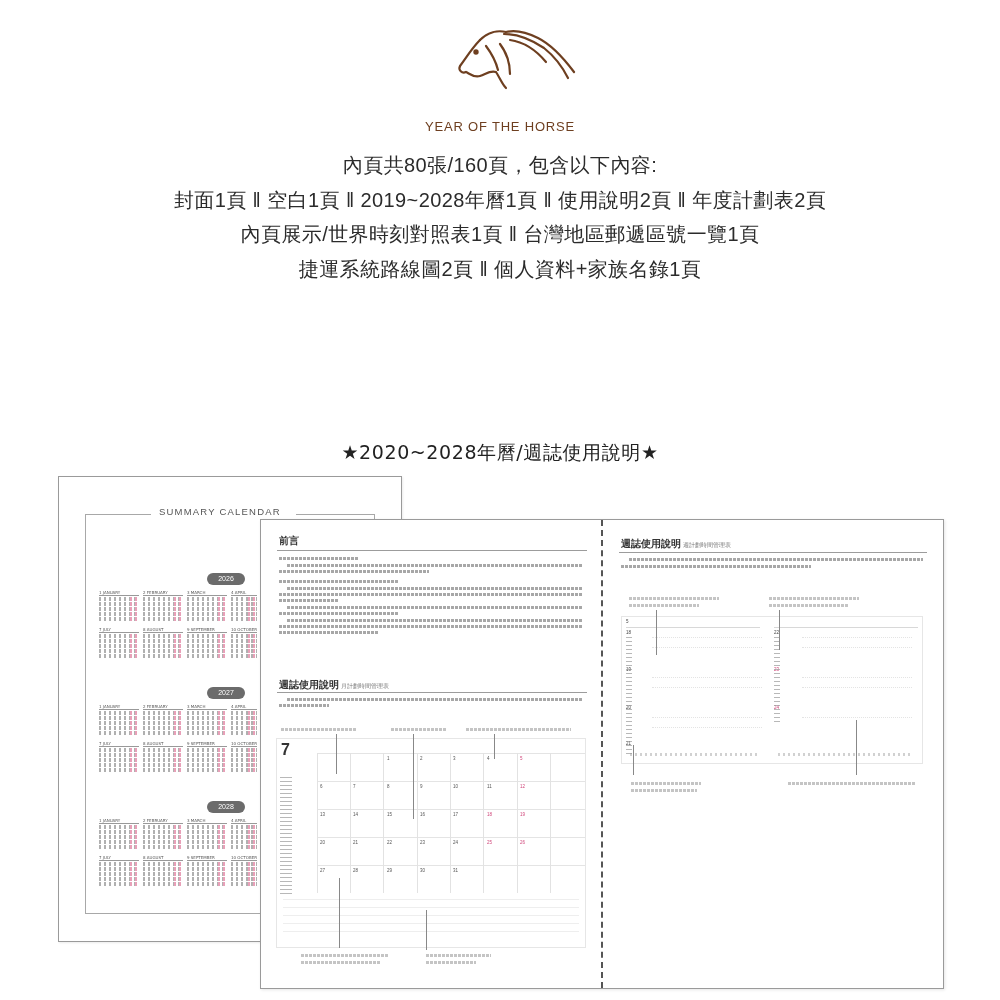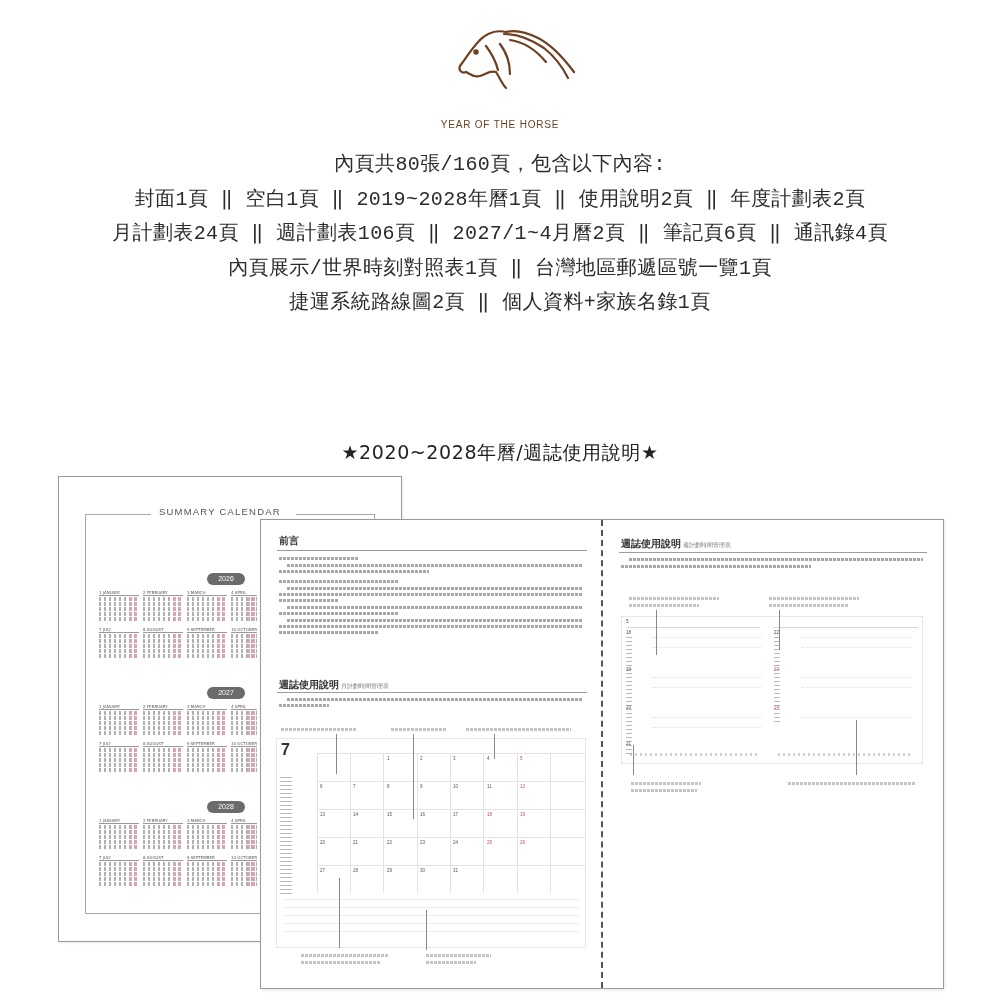--- a/index.html
+++ b/index.html
@@ -4,25 +4,25 @@
 <style>
   * { box-sizing: border-box; margin: 0; padding: 0; }
   html, body { width: 1000px; height: 1000px; background: #ffffff; overflow: hidden; }
   body { position: relative; font-family: "DejaVu Sans", sans-serif; color: #2a2a2a; }
 
   
   .logo { position: absolute; left: 400px; top: 22px; width: 200px; height: 112px; }
   .logo svg { position: absolute; left: 40px; top: 0; }
   .logo-title { position: absolute; left: 8px; top: 66px; font-size: 25px; color: #6e3f20; letter-spacing: 1px; white-space: nowrap; font-family: "DejaVu Serif", serif; }
   .logo-title .yr { font-size: 17px; font-weight: bold; letter-spacing: 0; }
-  .logo-sub { position: absolute; left: 0; width: 200px; top: 97px; text-align: center; font-size: 10px; letter-spacing: 0.8px; color: #6e3f20; font-family: "Liberation Sans", sans-serif; }
+  .logo-sub { position: absolute; left: 0; width: 200px; top: 97px; text-align: center; font-size: 13px; letter-spacing: 0.8px; color: #6e3f20; font-family: "Liberation Sans", sans-serif; }
 
   
   .contents { position: absolute; left: 0; top: 148px; width: 1000px; text-align: center; }
-  .contents .line { font-size: 20px; line-height: 34.5px; color: #2b2b2b; white-space: nowrap; letter-spacing: 0.4px; font-family: Liberation Mono, monospace; }
+  .contents .line { font-size: 20px; line-height: 34.5px; color: #2b2b2b; white-space: nowrap; letter-spacing: 0.4px; font-family: Liberation Sans, sans-serif; }
 
   .section-title { position: absolute; left: 0; top: 440px; width: 1000px; text-align: center; font-size: 19px; letter-spacing: 0.6px; color: #222; }
 
   
   .back-page { position: absolute; left: 58px; top: 476px; width: 344px; height: 466px; border: 1px solid #9a9a9a; background: #fff; box-shadow: 1px 1px 2px rgba(0,0,0,0.08); }
   .cal-frame { position: absolute; left: 26px; top: 37px; width: 290px; height: 400px; border: 1px solid #a8a8a8; border-top: none; }
   .cal-frame:before, .cal-frame:after { content: ""; position: absolute; top: 0; height: 1px; background: #a8a8a8; }
   .cal-frame:before { left: 0; width: 65px; }
   .cal-frame:after { right: 0; width: 78px; }
   .cal-heading { position: absolute; left: 100px; top: 29px; font-size: 9.5px; letter-spacing: 1.2px; color: #555; font-family: "Liberation Sans", sans-serif; }
@@ -75,21 +75,20 @@
       <path d="M60 22 C66 30 70 40 70 52"></path>
       <circle cx="36" cy="30" r="1.6" fill="#6e3f20"></circle>
     </g>
   </svg>
   <div class="logo-sub">YEAR OF THE HORSE</div>
 </div>
 
 <div class="contents">
   <div class="line">內頁共80張/160頁，包含以下內容:</div>
   <div class="line">封面1頁 ‖ 空白1頁 ‖ 2019~2028年曆1頁 ‖ 使用說明2頁 ‖ 年度計劃表2頁</div>
-  <div class="line">月計劃表24頁 ‖ 週計劃表106頁 ‖ 2027/1~4月曆2頁 ‖ 筆記頁6頁 ‖ 通訊錄4頁</div>
   <div class="line">內頁展示/世界時刻對照表1頁 ‖ 台灣地區郵遞區號一覽1頁</div>
   <div class="line">捷運系統路線圖2頁 ‖ 個人資料+家族名錄1頁</div>
 </div>
 
 <div class="section-title">★2020~2028年曆/週誌使用說明★</div>
 
 <div class="back-page">
   <div class="cal-frame"></div>
   <div class="cal-heading">SUMMARY CALENDAR</div>
 

